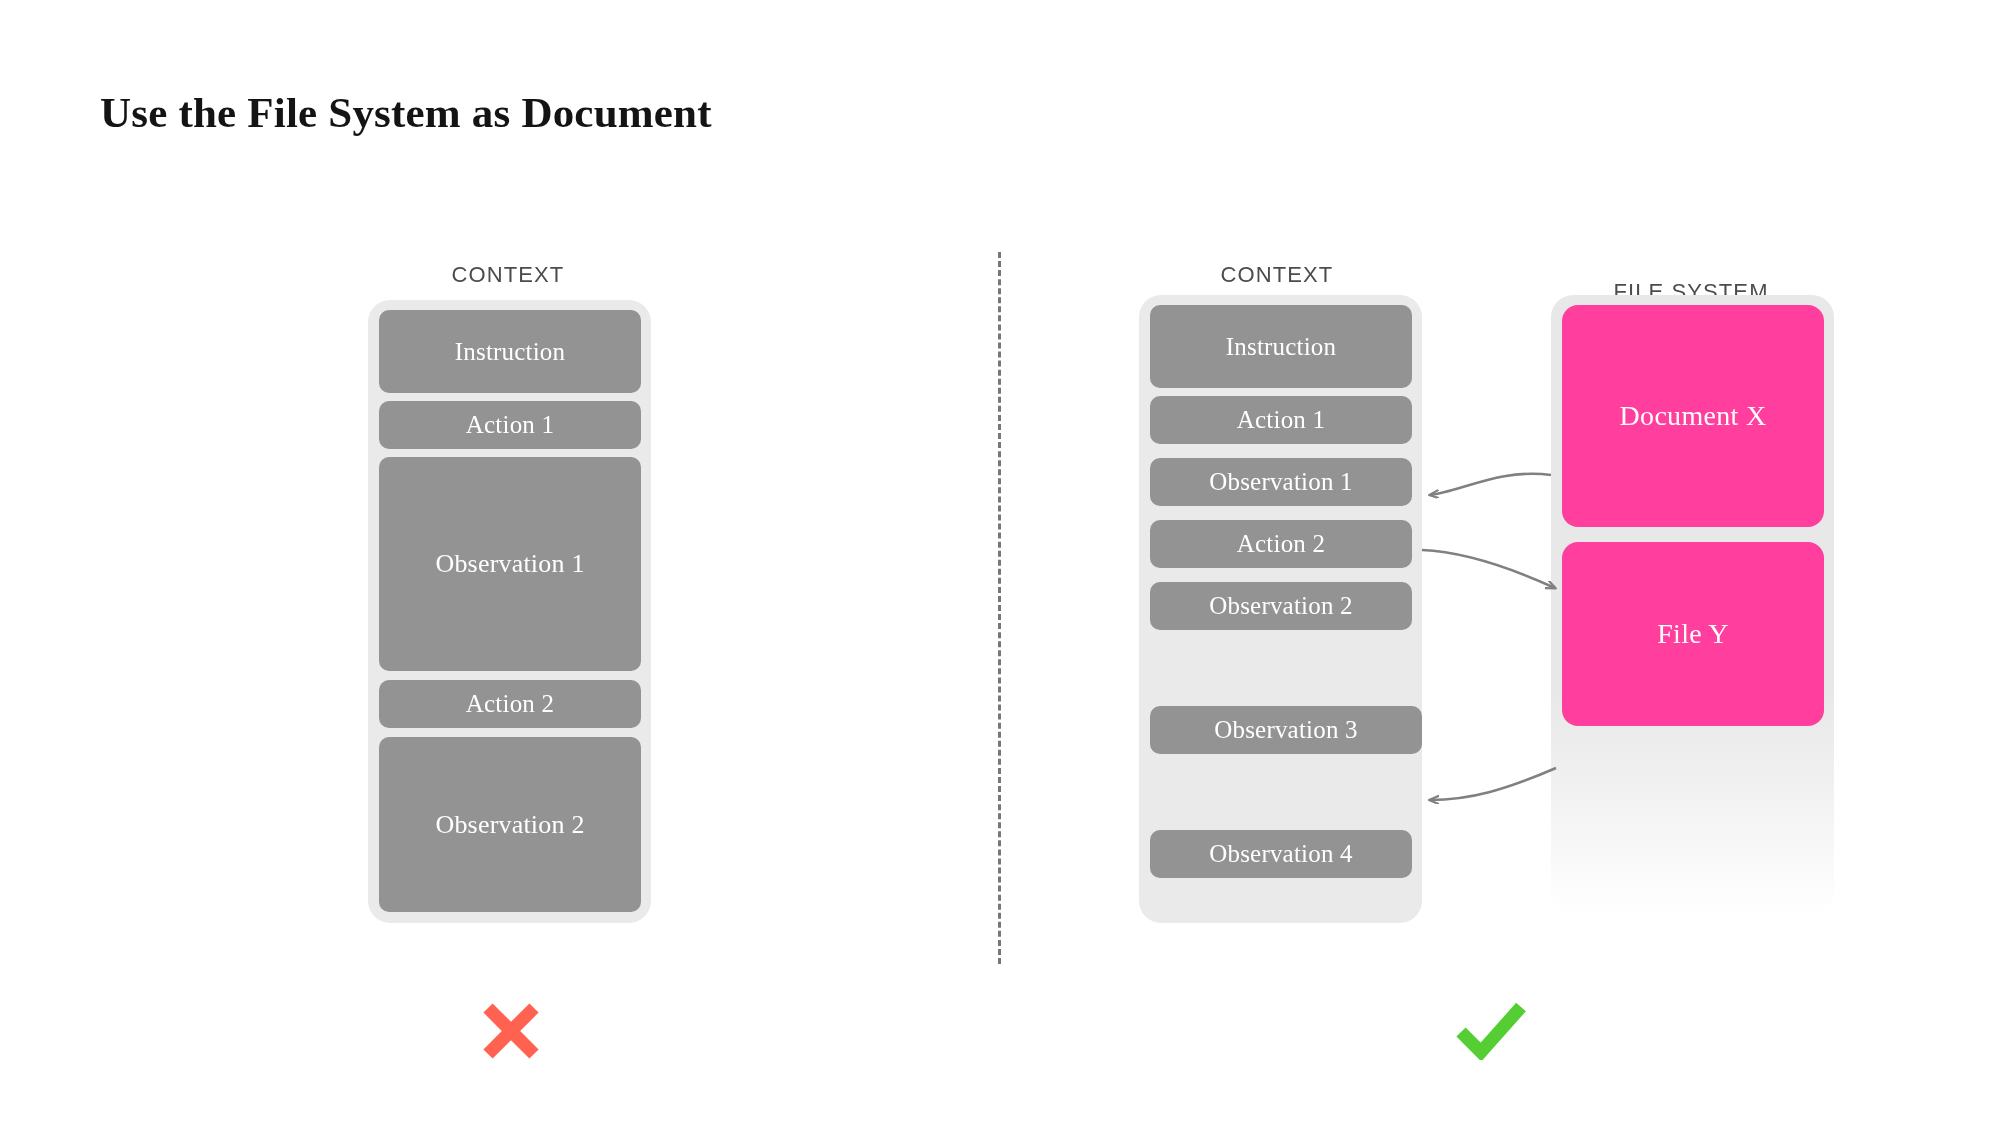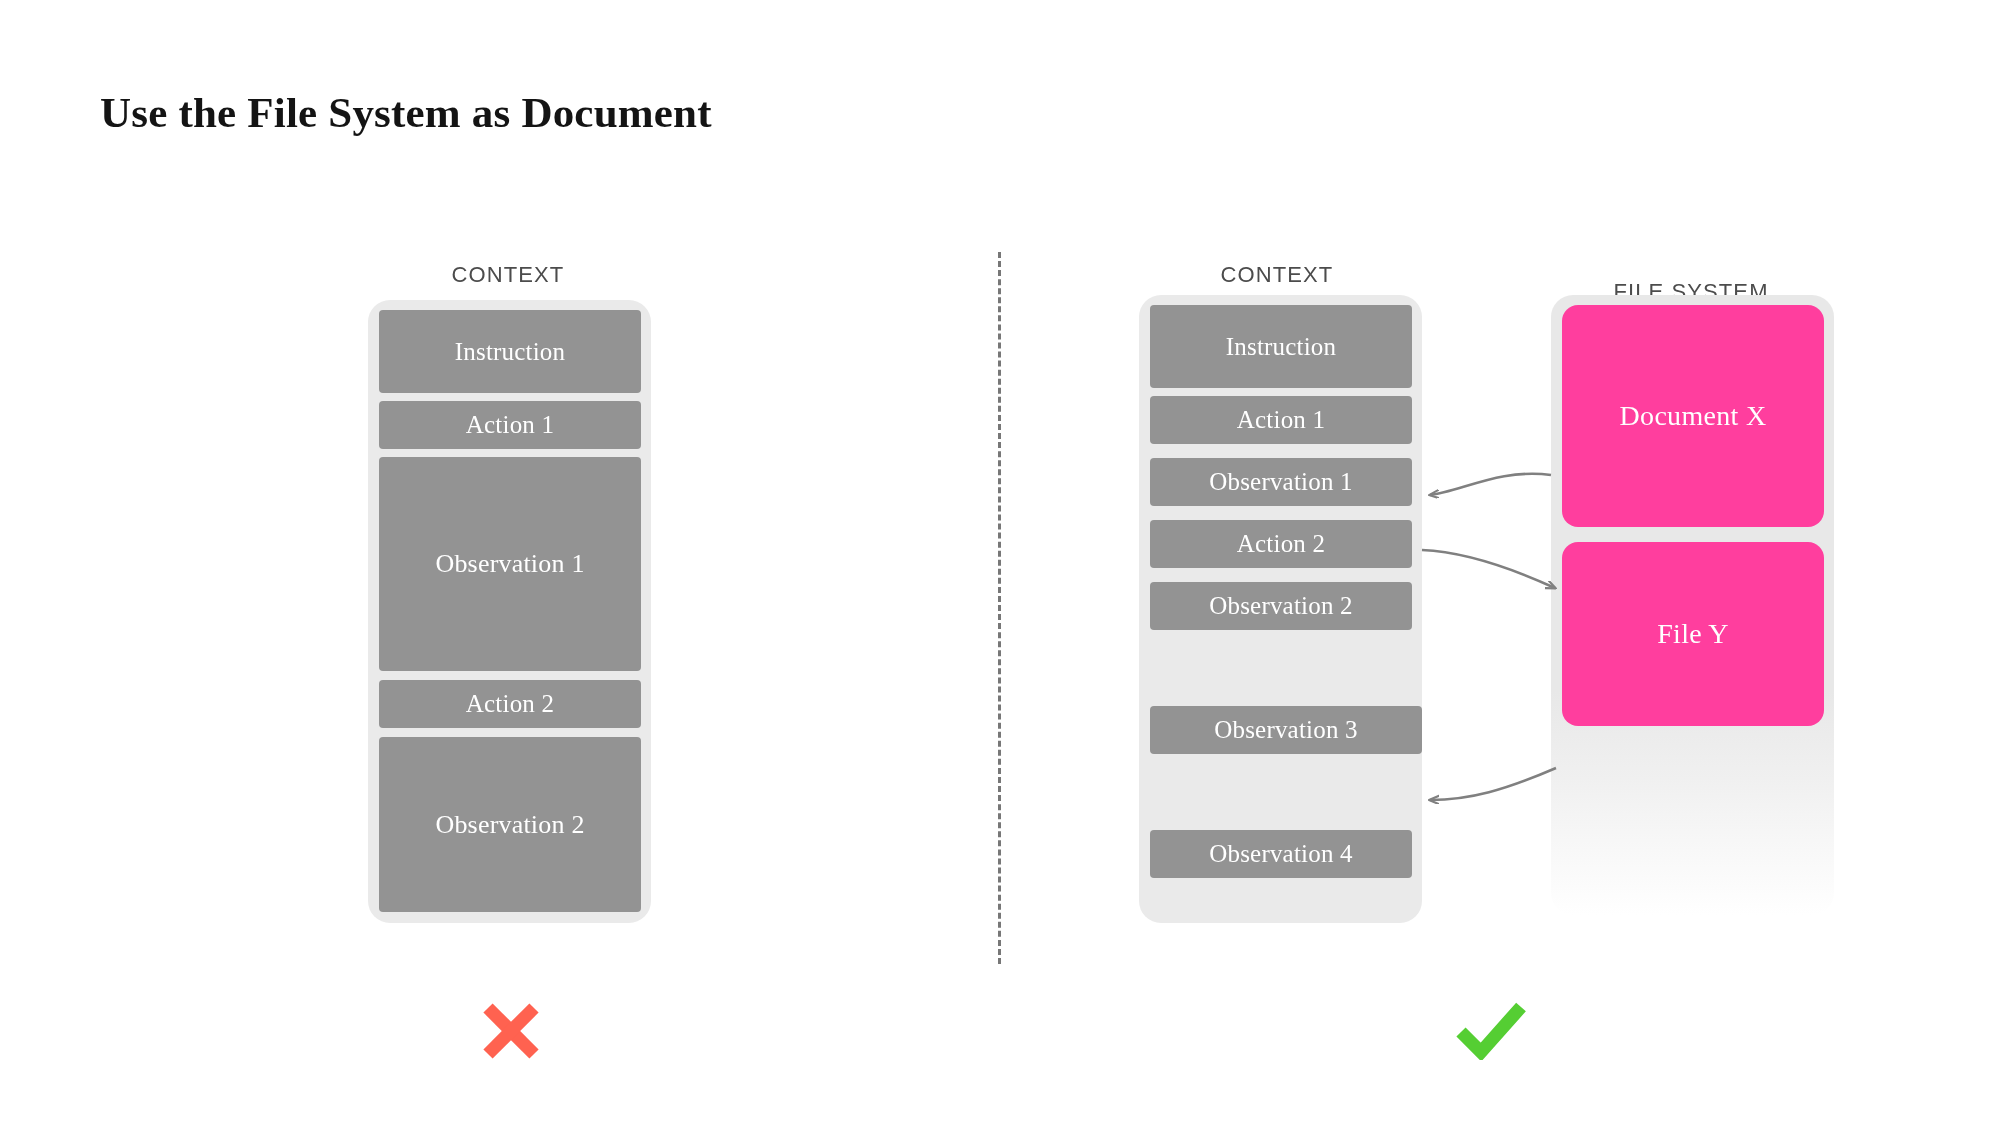--- a/index.html
+++ b/index.html
@@ -51,21 +51,21 @@
   .panel.fading {
     background: linear-gradient(to bottom,
                 #e8e8e8 0%, #e8e8e8 64%,
                 #f0f0f0 78%, #f7f7f7 88%, #ffffff 100%);
   }
 
   
   .block {
     position: absolute;
     background: #939393;
-    border-radius: 4px;
+    border-radius: 10px;
     color: #ffffff;
     font-family: "Liberation Serif", serif;
     font-size: 25px;
     display: flex;
     align-items: center;
     justify-content: center;
     box-sizing: border-box;
     text-align: center;
     letter-spacing: 0.2px;
   }

